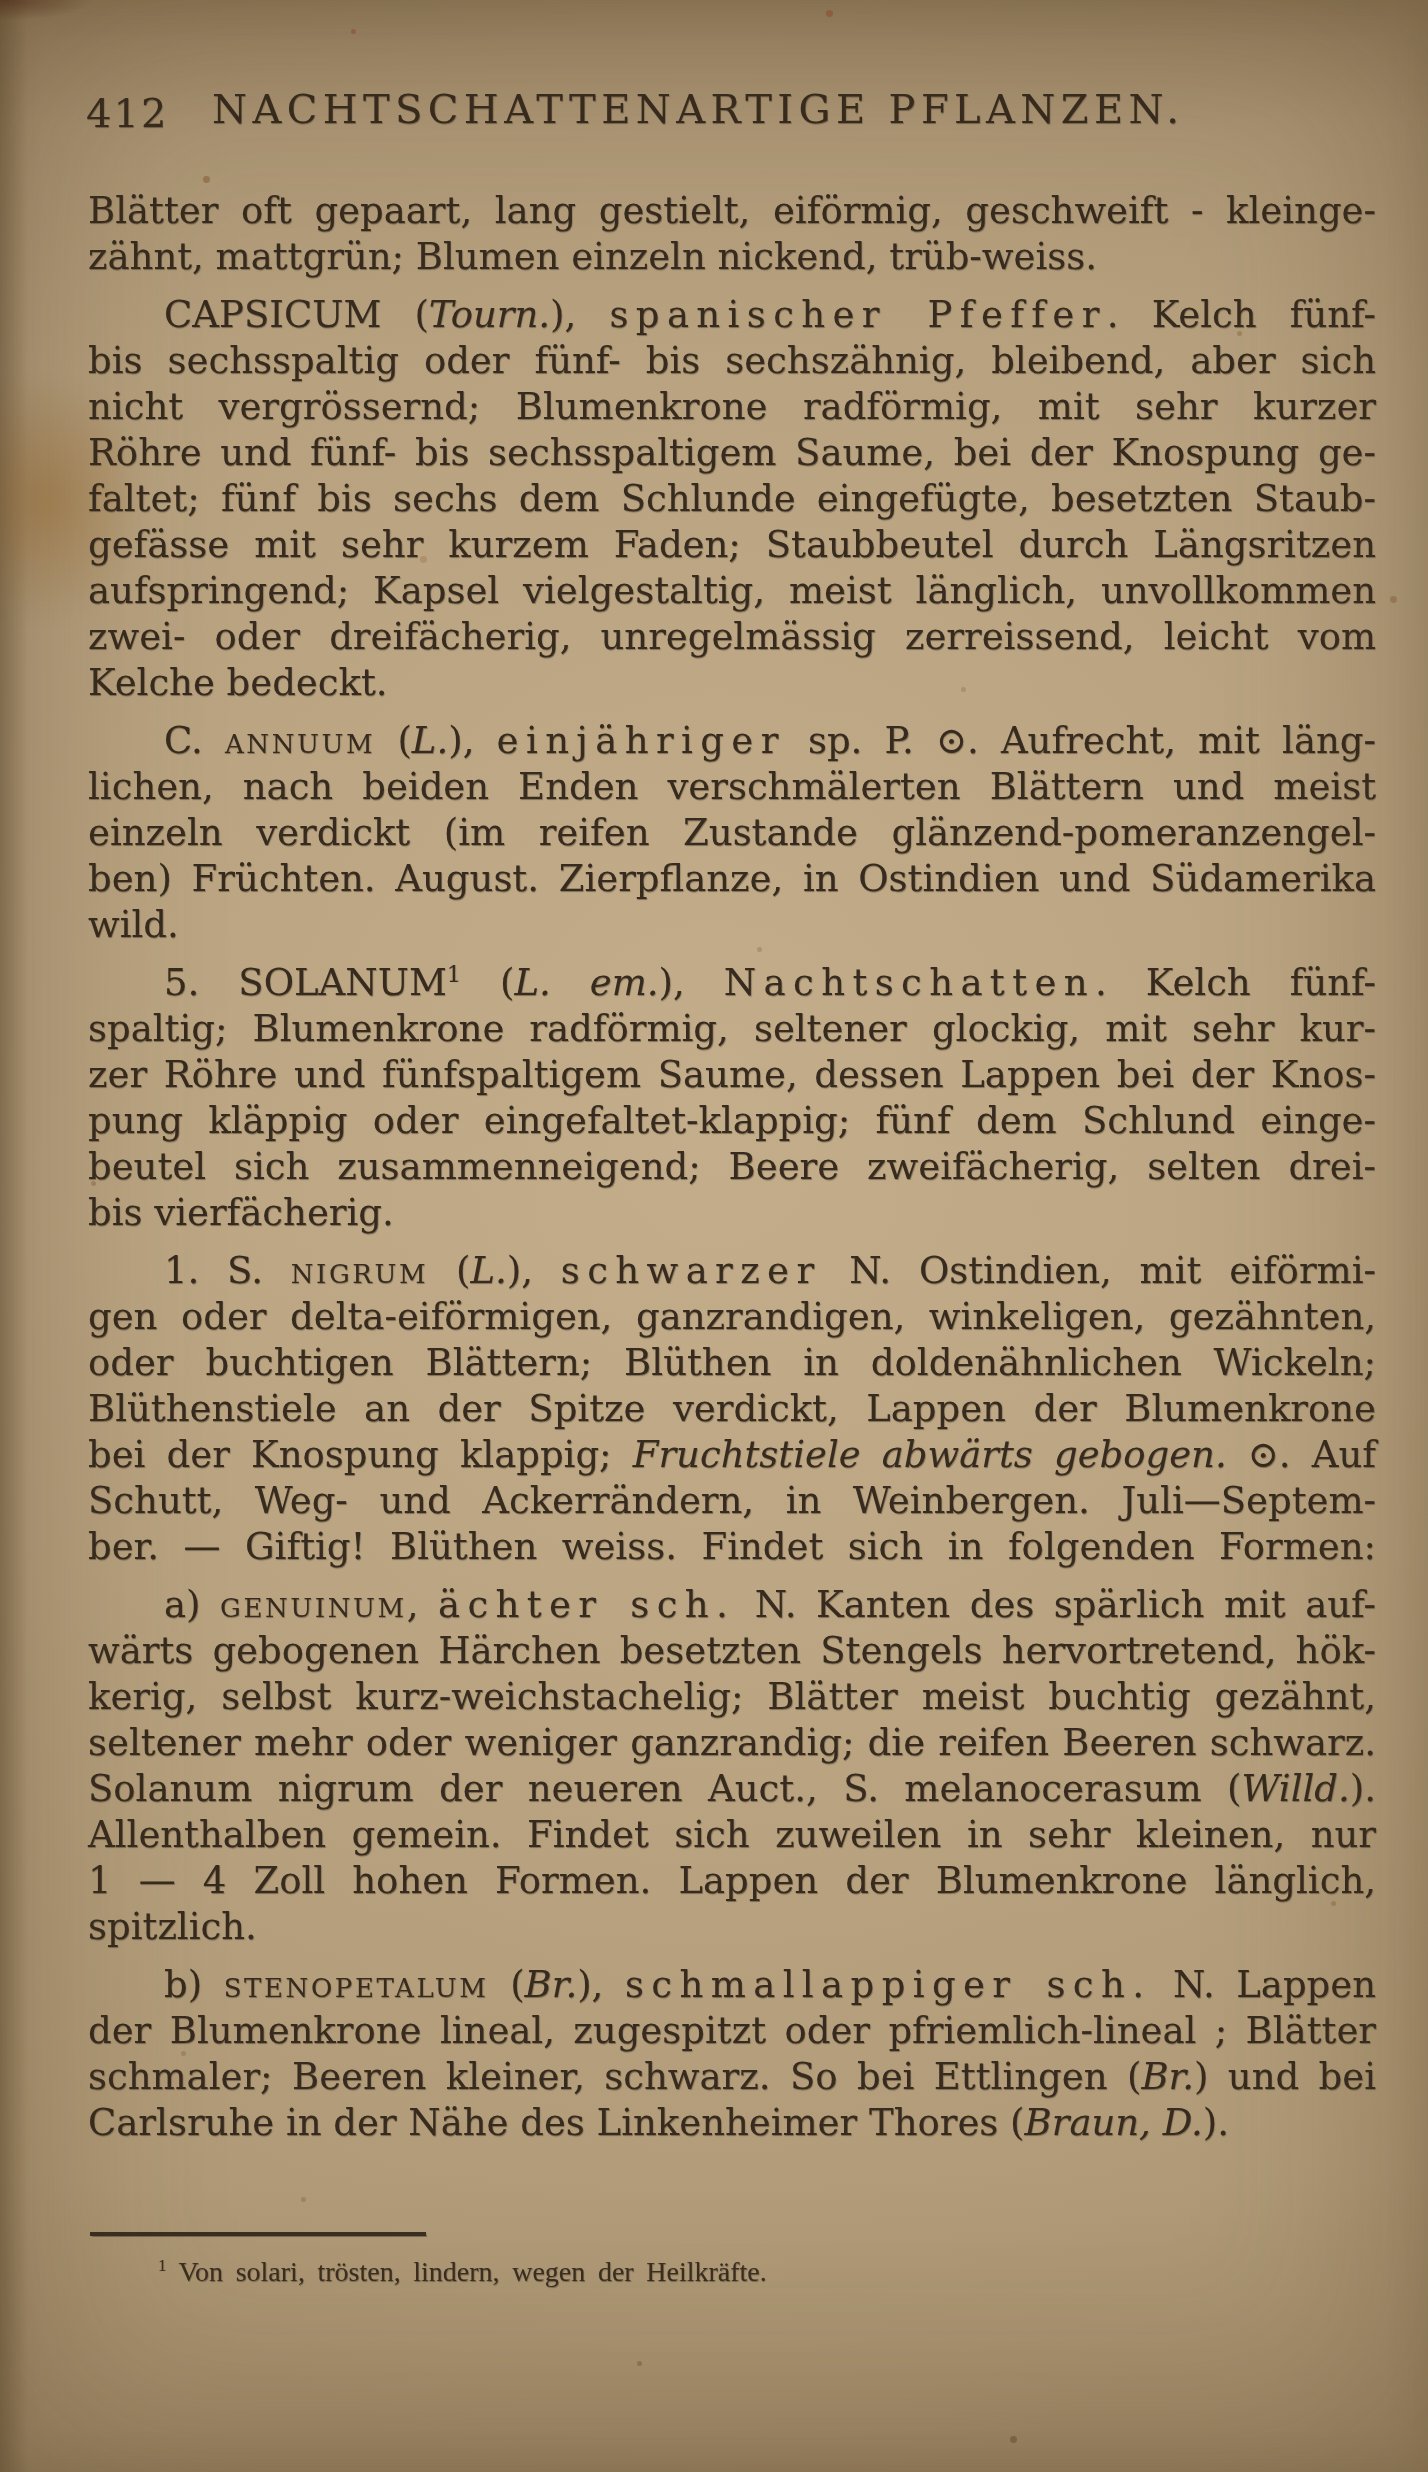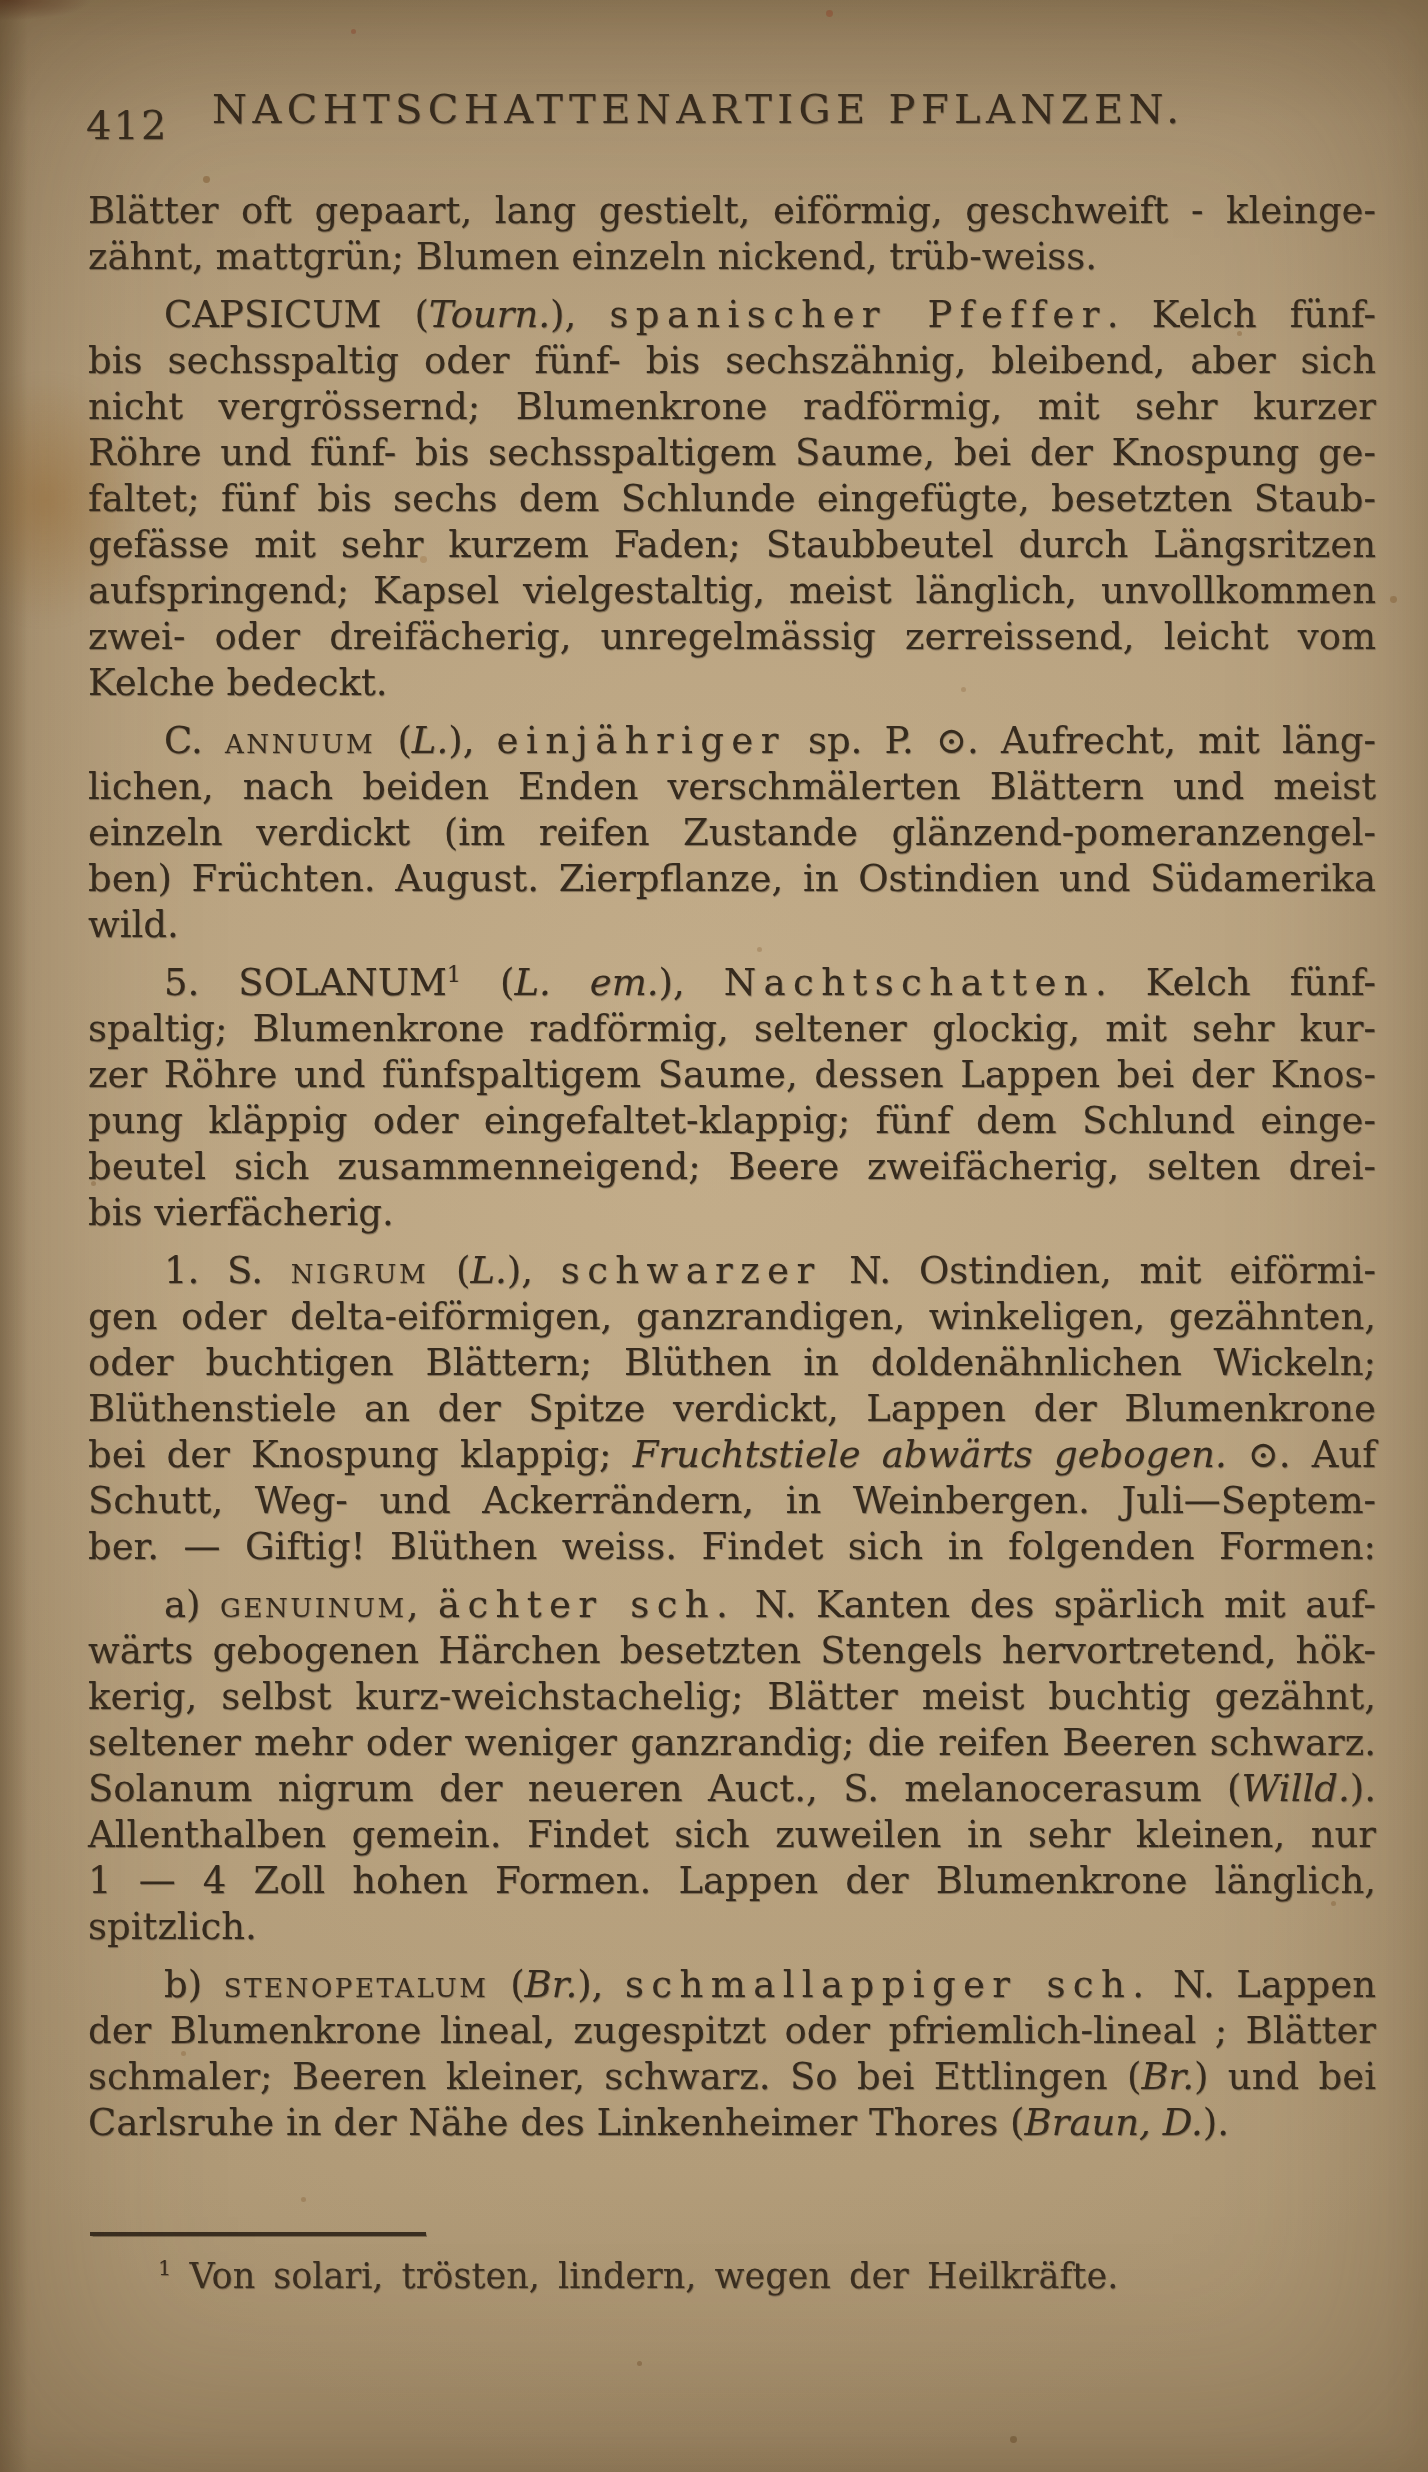--- a/index.html
+++ b/index.html
@@ -36,38 +36,38 @@
       302px 2198px 0 1px rgba(122,82,40,0.30),
       758px 948px 0 1px rgba(122,82,40,0.28),
       422px 558px 0 2px rgba(142,96,46,0.28),
       1332px 1902px 0 1px rgba(122,82,40,0.35),
       182px 2052px 0 1px rgba(122,82,40,0.30),
       962px 688px 0 1px rgba(122,82,40,0.26); }
 
   .running-head, .body, .footnote { text-shadow:0.6px 0.8px 0.9px rgba(45,34,22,0.42); }
 
   .running-head { position:absolute; top:86px; left:0; width:100%; height:50px; }
-  .pageno { position:absolute; left:86px; top:16px; font-size:40px; letter-spacing:2px; }
+  .pageno { position:absolute; left:86px; top:4px; font-size:40px; letter-spacing:2px; }
   .title  { position:absolute; left:212px; top:0; font-size:40px; letter-spacing:0.135em; white-space:nowrap; }
 
   .body { position:absolute; top:188px; left:88px; width:1288px;
     font-size:37px; line-height:46px; }
   .para { margin:0 0 12px 0; }
   .para.ind .line:first-child { text-indent:76px; }
   .line { text-align:justify; text-align-last:justify; }
   .line.last { text-align-last:left; }
   .it  { font-style:italic; }
   .sc  { font-variant:small-caps; letter-spacing:0.07em; }
   .sp  { letter-spacing:0.2em; }
   .sup { vertical-align:super; font-size:0.6em; line-height:0; }
 
   .footnote-rule { position:absolute; left:90px; top:2232px; width:336px; height:4px;
     background:#3a2e20; box-shadow:0.5px 0.8px 1px rgba(45,34,22,0.4); }
-  .footnote { position:absolute; left:158px; top:2256px; font-size:35px;
-    color:#3a2e20; word-spacing:0.2em; }
+  .footnote { position:absolute; left:158px; top:2256px; font-size:28px;
+    color:#3a2e20; word-spacing:0.2em;font-family:Liberation Serif, serif; }
 </style>
 </head>
 <body>
 
 <div class="page">
   <div class="corner-tl"></div>
   <div class="edge-left"></div>
   <div class="stain"></div>
   <div class="speckles"></div>
 

